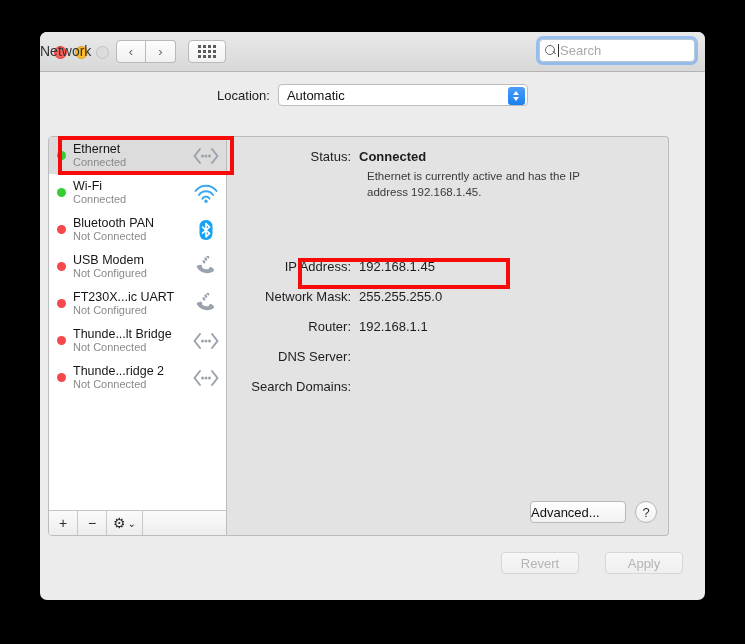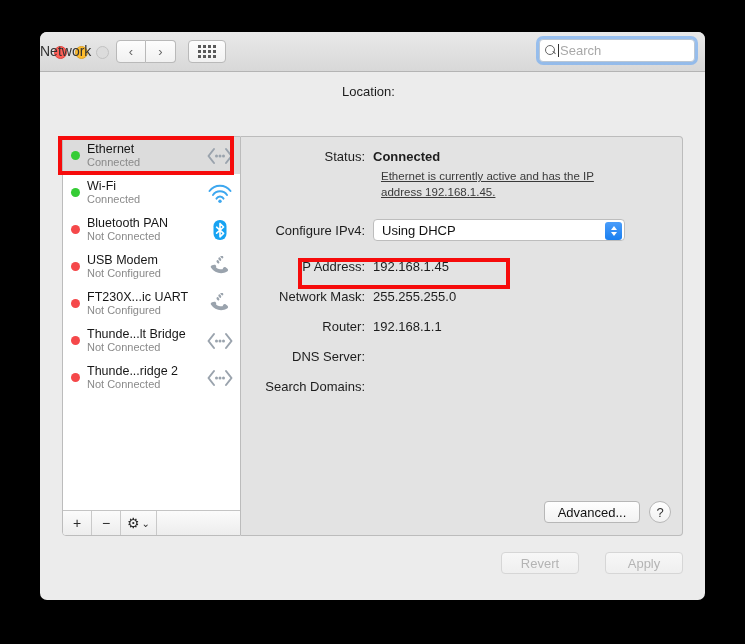--- a/index.html
+++ b/index.html
@@ -103,21 +103,21 @@
     display: flex; flex-direction: column; align-items: center; justify-content: center;
     gap: 2px;
   }
   .popup .stepper i { width:0;height:0;border-left:3.5px solid transparent;border-right:3.5px solid transparent; display:block;}
   .popup .stepper i.up { border-bottom: 4px solid #fff; }
   .popup .stepper i.down { border-top: 4px solid #fff; }
   #location-popup { width: 250px; }
 
   
   #body-area {
-    position: absolute; left: 22px; top: 104px;
+    position: absolute; left: 8px; top: 104px;
     width: 621px; height: 400px;
     display: flex;
   }
   #sidebar {
     width: 179px; height: 100%;
     background: #fff;
     border: 1px solid #bcbcbc;
     border-radius: 4px 0 0 4px;
     display: flex; flex-direction: column;
     overflow: hidden;
@@ -163,32 +163,32 @@
   }
   .field-row { position: absolute; display: flex; align-items: center; }
   .field-label {
     width: 132px; text-align: right; font-size: 13px; color: #1d1d1d;
     flex: none; padding-right: 8px;
   }
   .field-value { font-size: 13px; color: #1d1d1d; }
   .field-value.bold { font-weight: bold; }
   #status-desc {
     position: absolute; left: 140px; top: 32px; width: 245px;
-    font-size: 11.5px; color: #3a3a3a; line-height: 1.35; text-decoration: underline;
+    font-size: 11.5px; color: #3a3a3a; line-height: 1.35;
   }
   #ipv4-row { left: 0; top: 82px; align-items: center; }
   #ipv4-popup { width: 252px; }
 
   #advanced-btn {
     position: absolute; right: 42px; bottom: 12px;
     width: 96px; height: 22px;
     background: linear-gradient(to bottom,#fefefe,#f2f2f2);
     border: 1px solid #b7b7b7; border-radius: 4px;
     font-size: 13px; color: #111;
-    display: flex; align-items: center; justify-content: center;
+    display: flex; align-items: center; justify-content: flex-start;
   }
   #help-btn {
     position: absolute; right: 11px; bottom: 12px;
     width: 22px; height: 22px; border-radius: 50%;
     background: linear-gradient(to bottom,#fefefe,#f2f2f2);
     border: 1px solid #b7b7b7;
     font-size: 13px; color: #333;
     display: flex; align-items: center; justify-content: center;
   }
 
@@ -256,20 +256,27 @@
 
     <div id="searchbox">
       <span class="magnifier"></span>
       <span class="caret"></span>
       <span id="search-placeholder">Search</span>
     </div>
   </div>
 
   <div id="location-row">
     <span id="location-label">Location:</span>
+    <div class="popup" id="location-popup">
+      <span>Automatic</span>
+      <span class="stepper">
+          <i class="up"></i>
+          <i class="down"></i>
+        </span>
+    </div>
   </div>
 
   <div id="body-area">
 
     <div id="sidebar">
       <div id="service-list">
           <div class="srv selected">
             <span class="dot" style="background: rgb(53, 204, 53);"></span>
             <span class="txt">
               <div class="name">Ethernet</div>
@@ -405,30 +412,20 @@
 
     <div id="detail">
 
       <div class="field-row" style="left:0; top:12px;">
         <span class="field-label">Status:</span>
         <span class="field-value bold">Connected</span>
       </div>
 
       <div id="status-desc">Ethernet is currently active and has the IP address 192.168.1.45.</div>
 
-      <div class="field-row" id="ipv4-row">
-        <span class="field-label">Configure IPv4:</span>
-        <div class="popup" id="ipv4-popup">
-          <span>Using DHCP</span>
-          <span class="stepper">
-              <i class="up"></i>
-              <i class="down"></i>
-            </span>
-        </div>
-      </div>
 
       <div id="detail-fields">
           <div class="field-row" style="left: 0px; top: 122px;">
             <span class="field-label">IP Address:</span>
             <span class="field-value">192.168.1.45</span>
           </div>
           <div class="field-row" style="left: 0px; top: 152px;">
             <span class="field-label">Network Mask:</span>
             <span class="field-value">255.255.255.0</span>
           </div>

